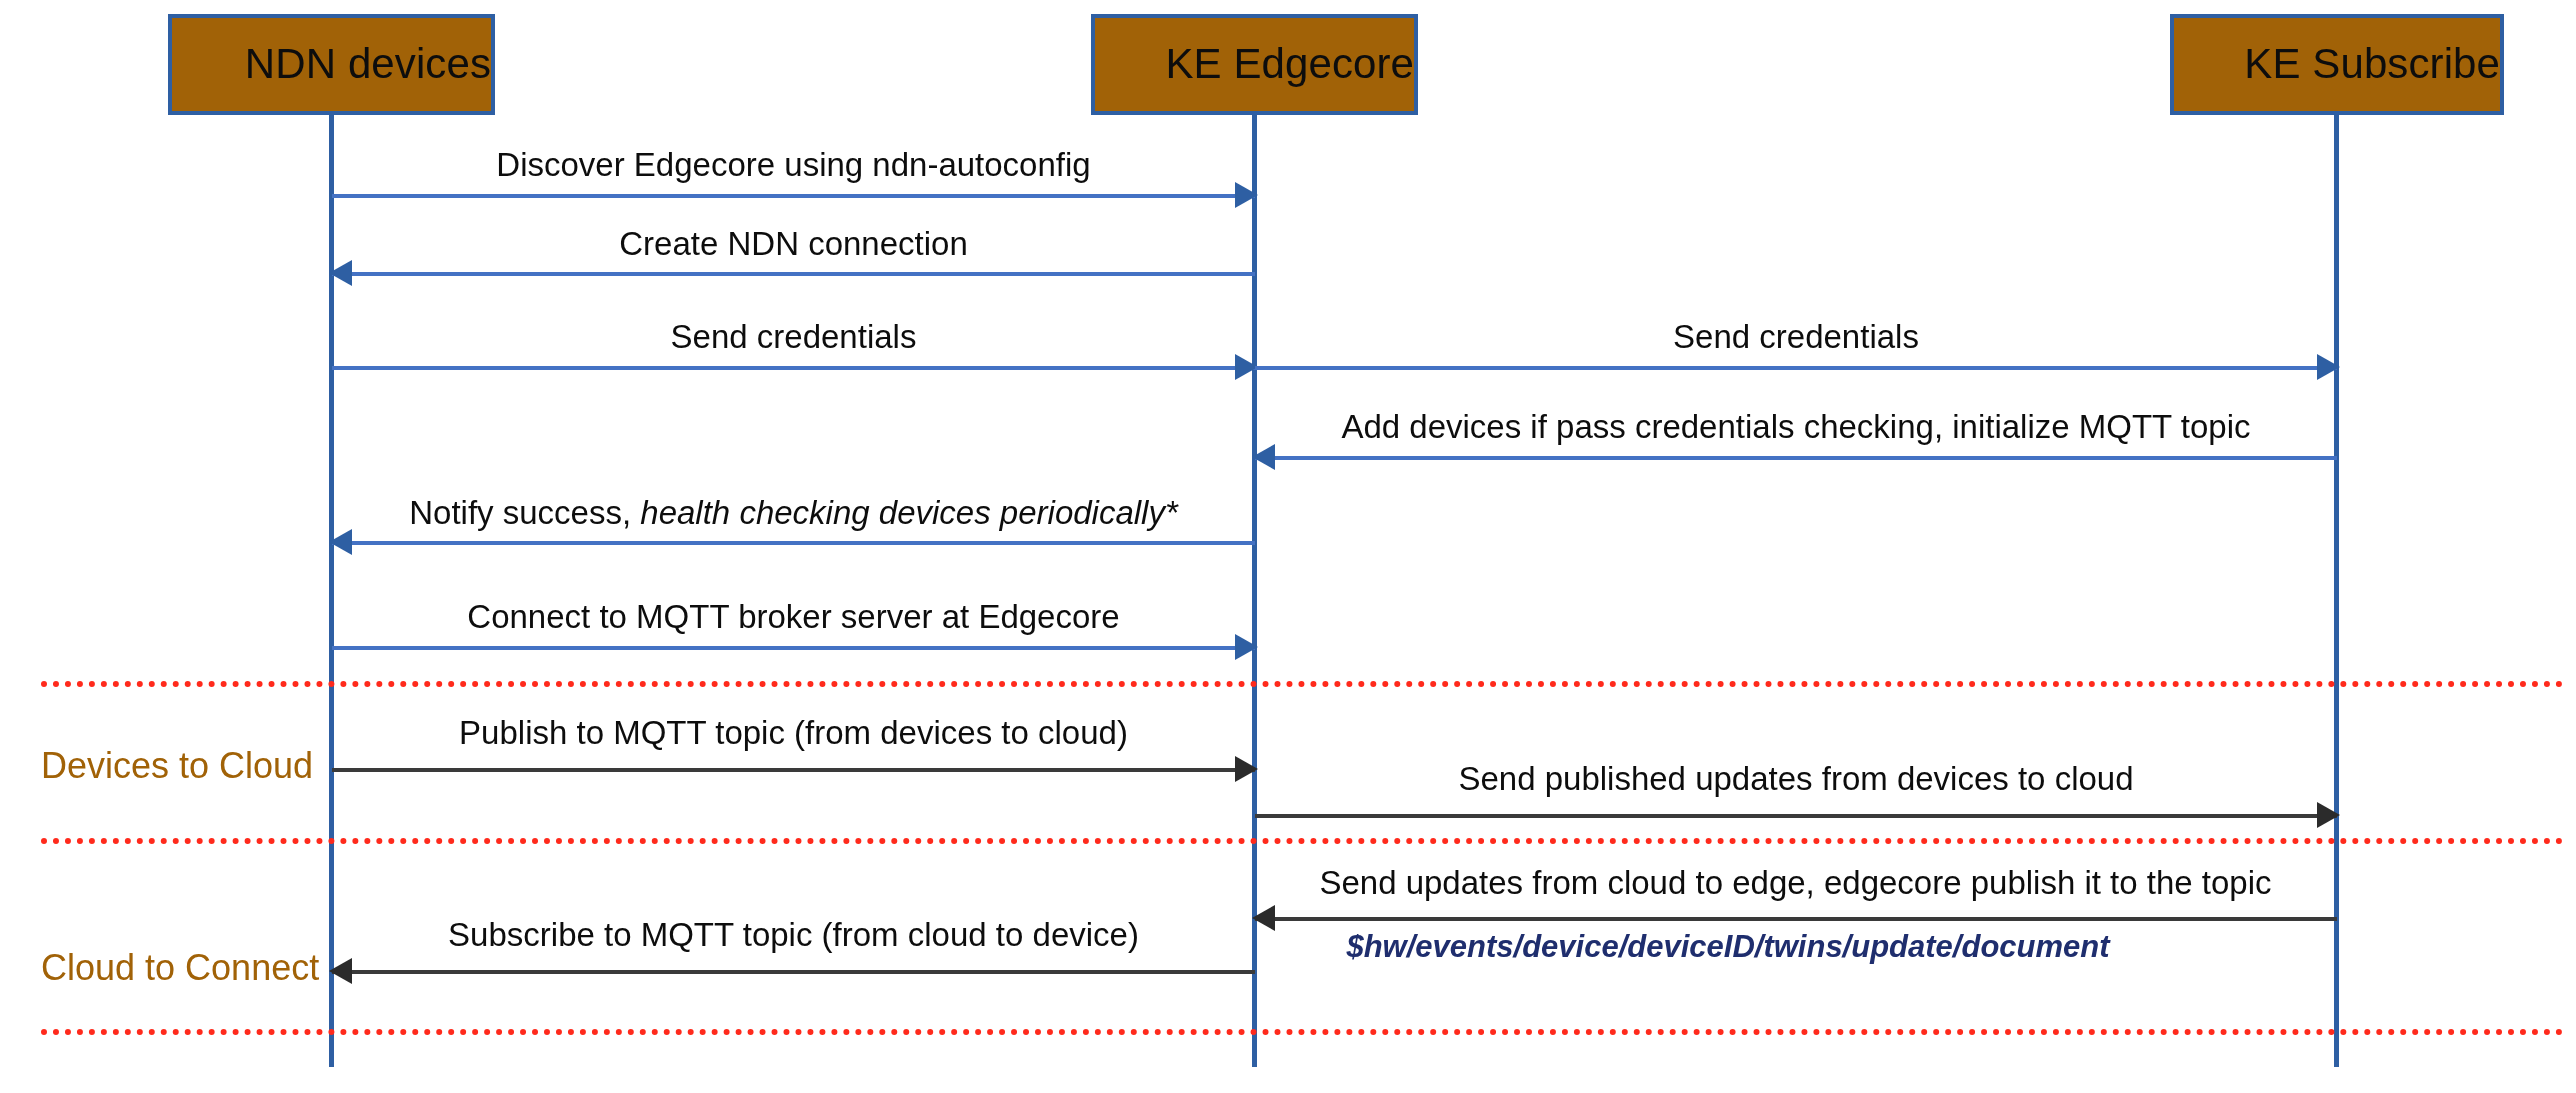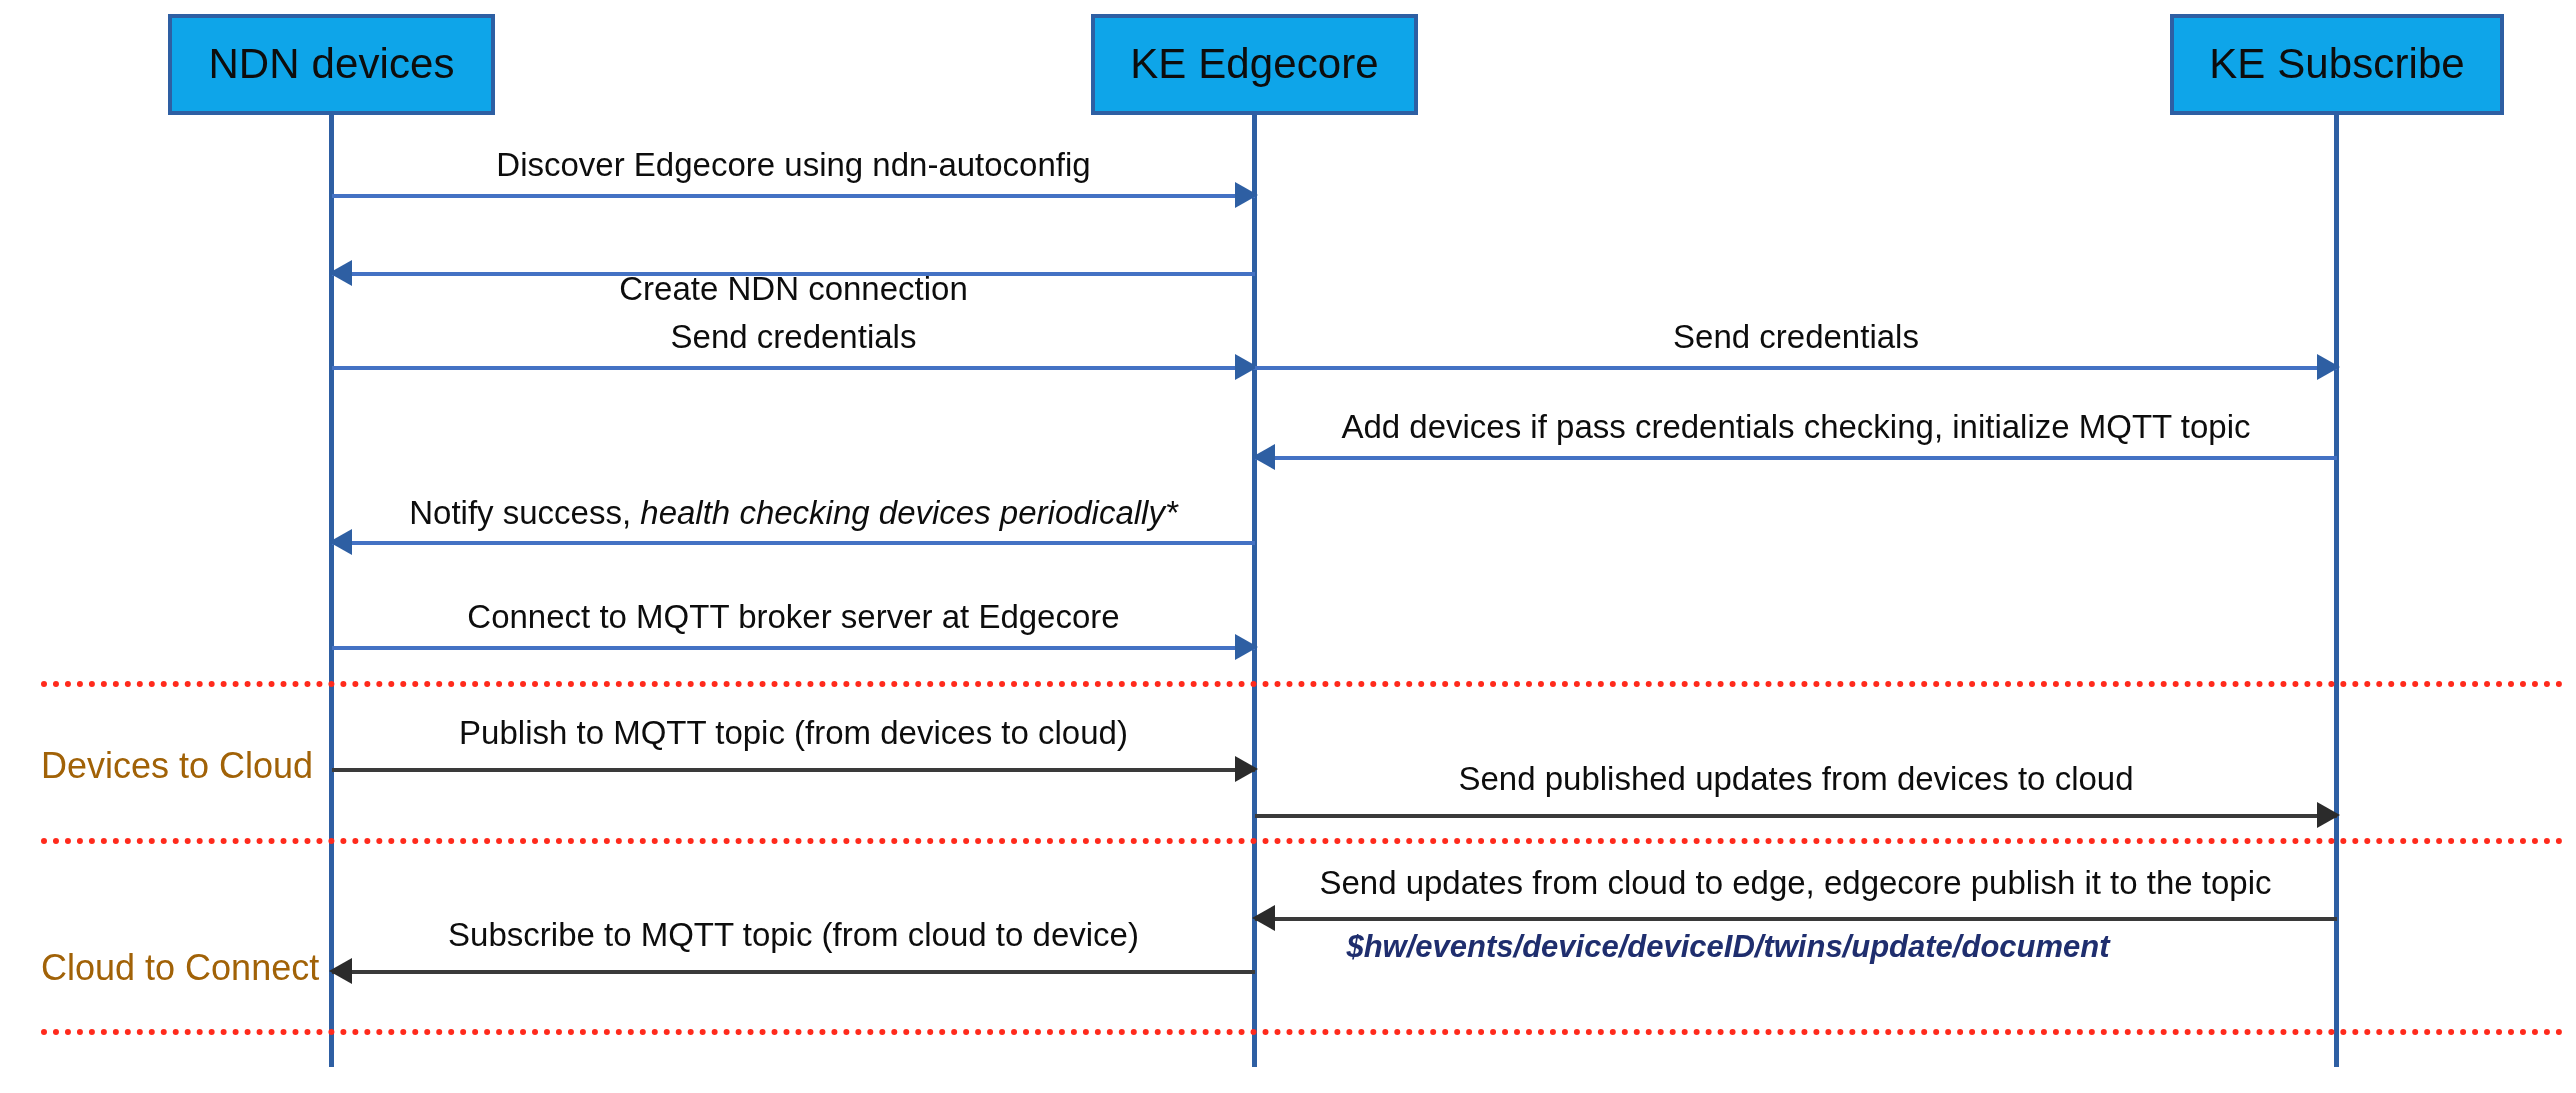--- a/index.html
+++ b/index.html
@@ -13,25 +13,25 @@
     width:2576px;
     height:1093px;
     background:#ffffff;
     overflow:hidden;
   }
 
   
   .actor-box{
     position:absolute;
     box-sizing:border-box;
-    background:#0ea5e9;
+    background:#a16207;
     border:4.8px solid #2E5FA3;
     display:flex;
     align-items:center;
-    justify-content:center;
+    justify-content:flex-end;
   }
   .actor-label{
     font-size:42px;
     color:#0d0d0d;
     line-height:1;
     white-space:nowrap;
     letter-spacing:0.1px;
   }
 
   
@@ -147,21 +147,21 @@
 
   <div class="phase-label" style="left:41px; top:747px; width:286px;">Devices to Cloud</div>
   <div class="phase-label" style="left:41px; top:949px; width:286px;">Cloud to Connect</div>
 
   <div class="caption" style="left:332px; top:148px; width:923px;">Discover Edgecore using ndn-autoconfig</div>
   <div class="msg blue" style="left:332px; top:194px; width:923px;">
     <div class="line"></div>
     <div class="arrowhead right"></div>
   </div>
 
-  <div class="caption" style="left:332px; top:227px; width:923px;margin-top:45px;">Create NDN connection</div>
+  <div class="caption" style="left:332px; top:227px; width:923px;">Create NDN connection</div>
   <div class="msg blue" style="left:332px; top:272px; width:923px;">
     <div class="line"></div>
     <div class="arrowhead left"></div>
   </div>
 
   <div class="caption" style="left:332px; top:320px; width:923px;">Send credentials</div>
   <div class="msg blue" style="left:332px; top:366px; width:923px;">
     <div class="line"></div>
     <div class="arrowhead right"></div>
   </div>

